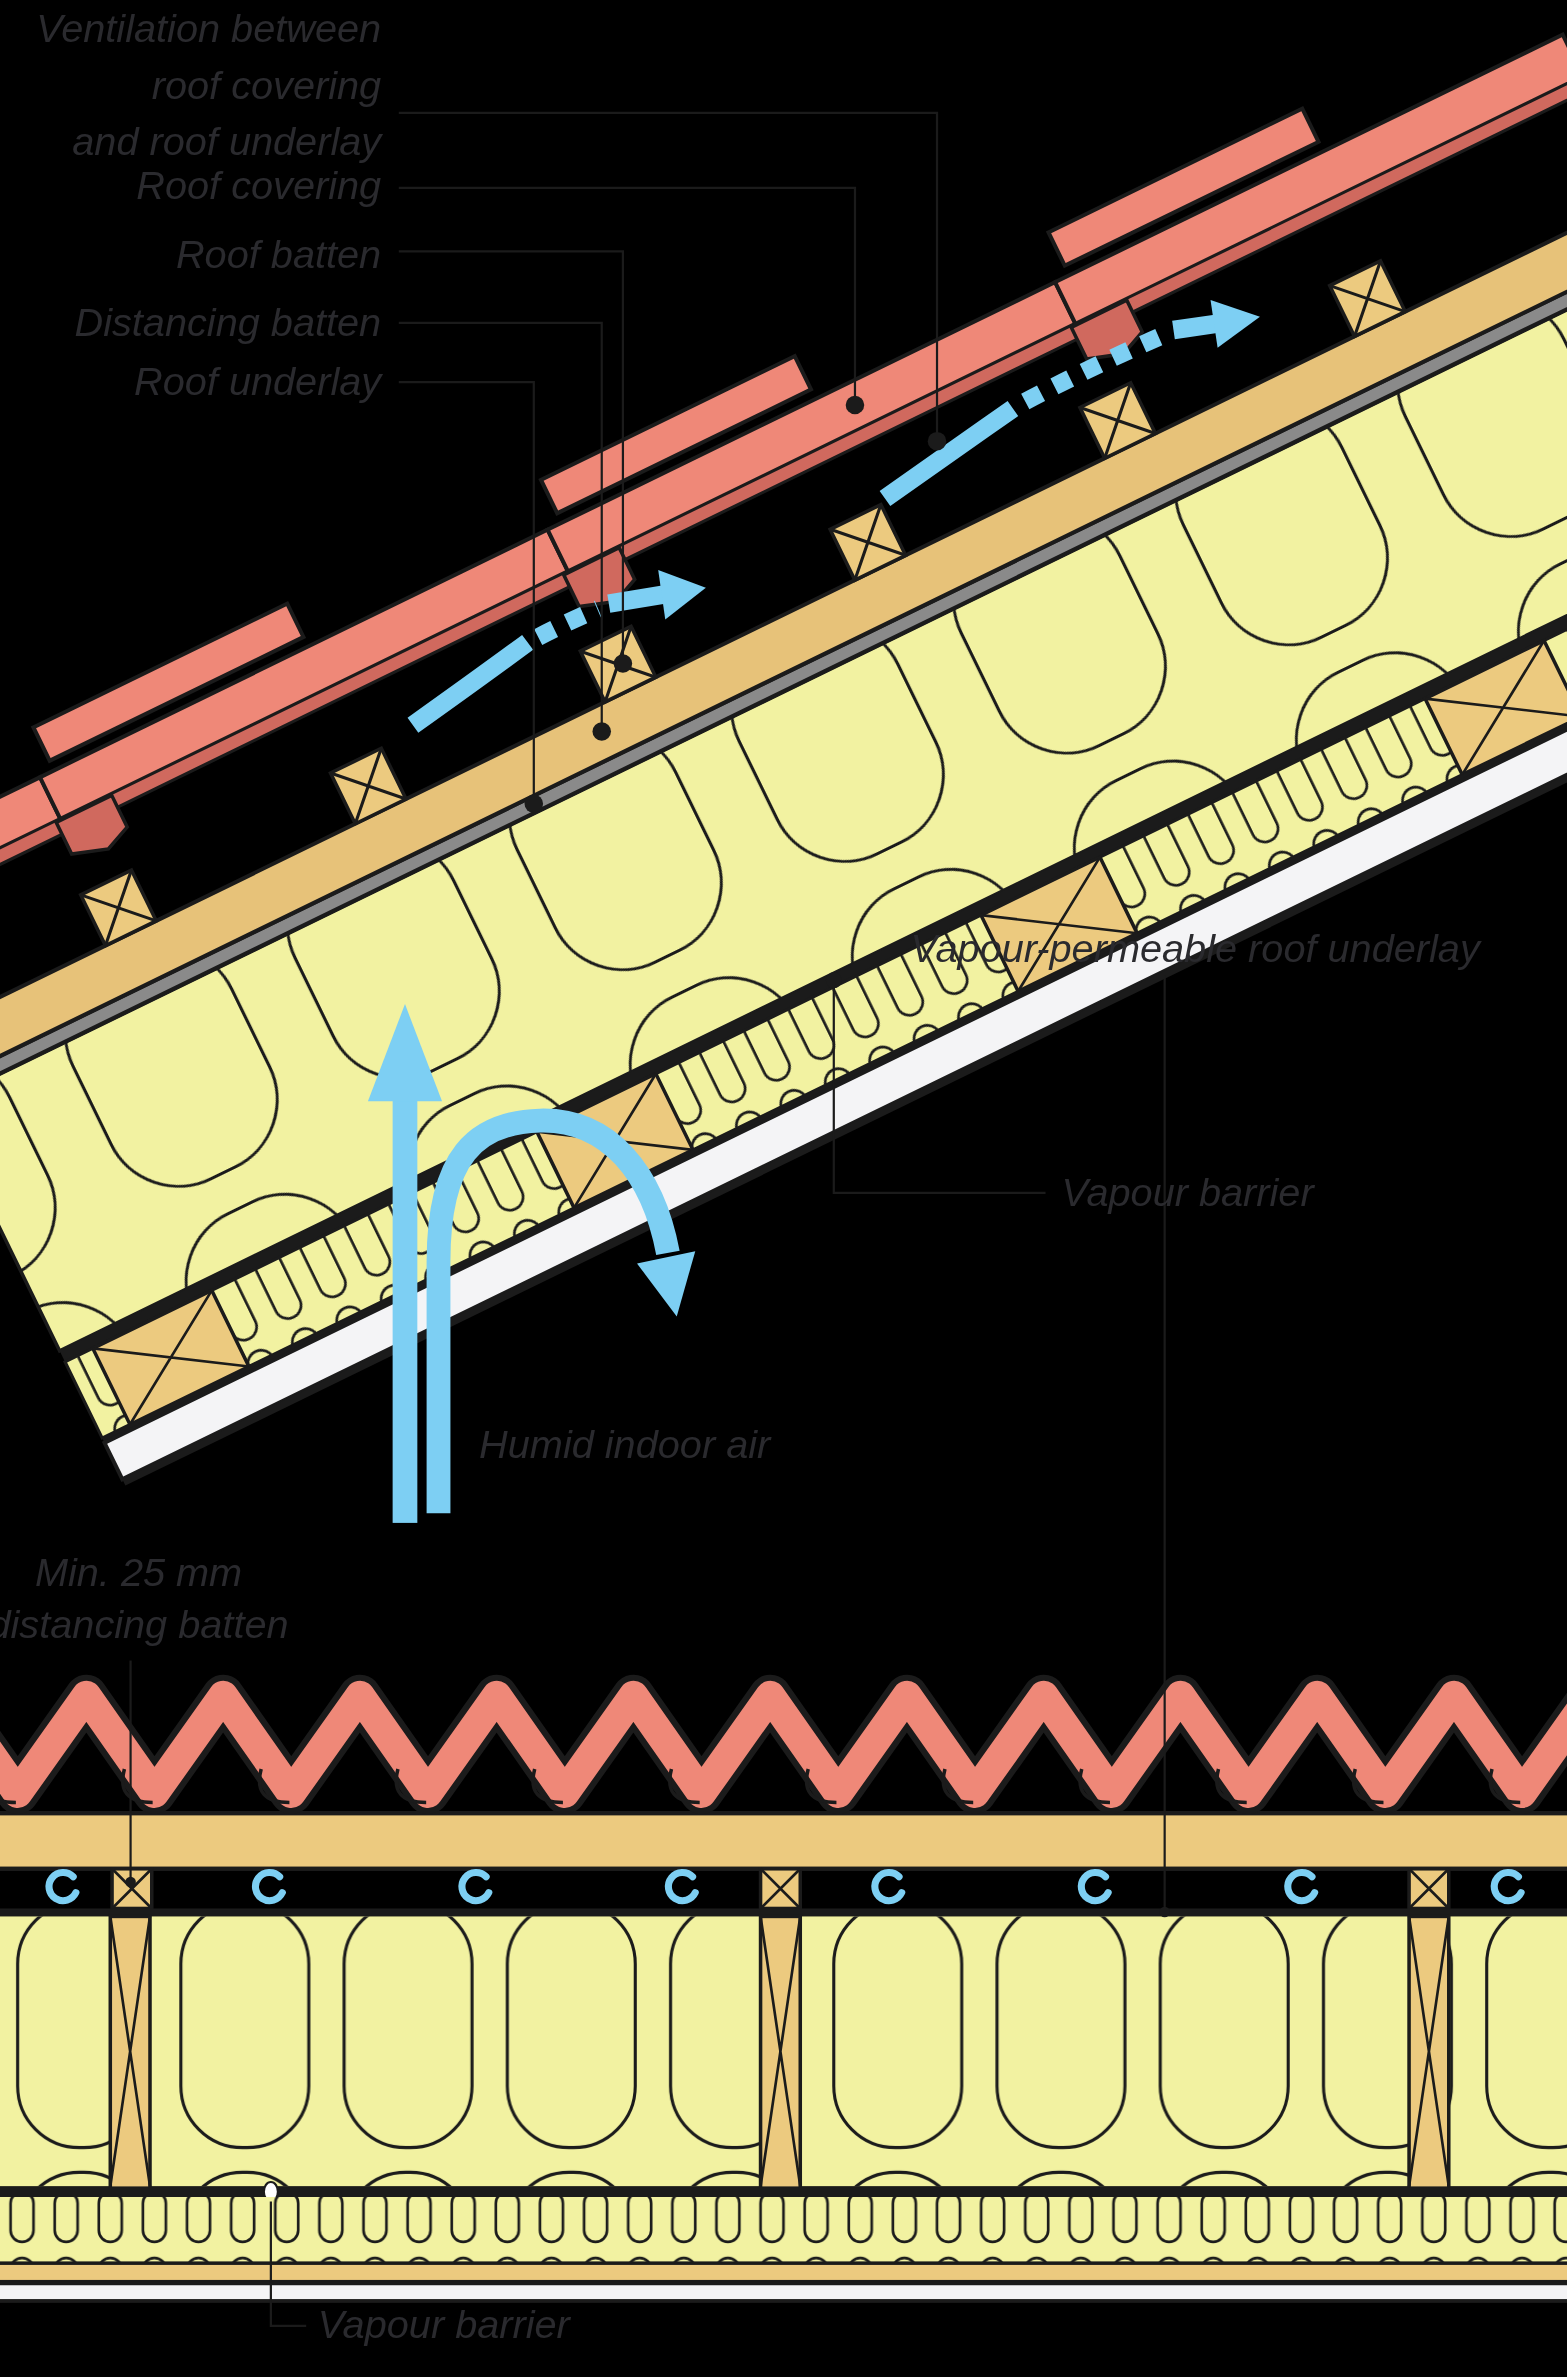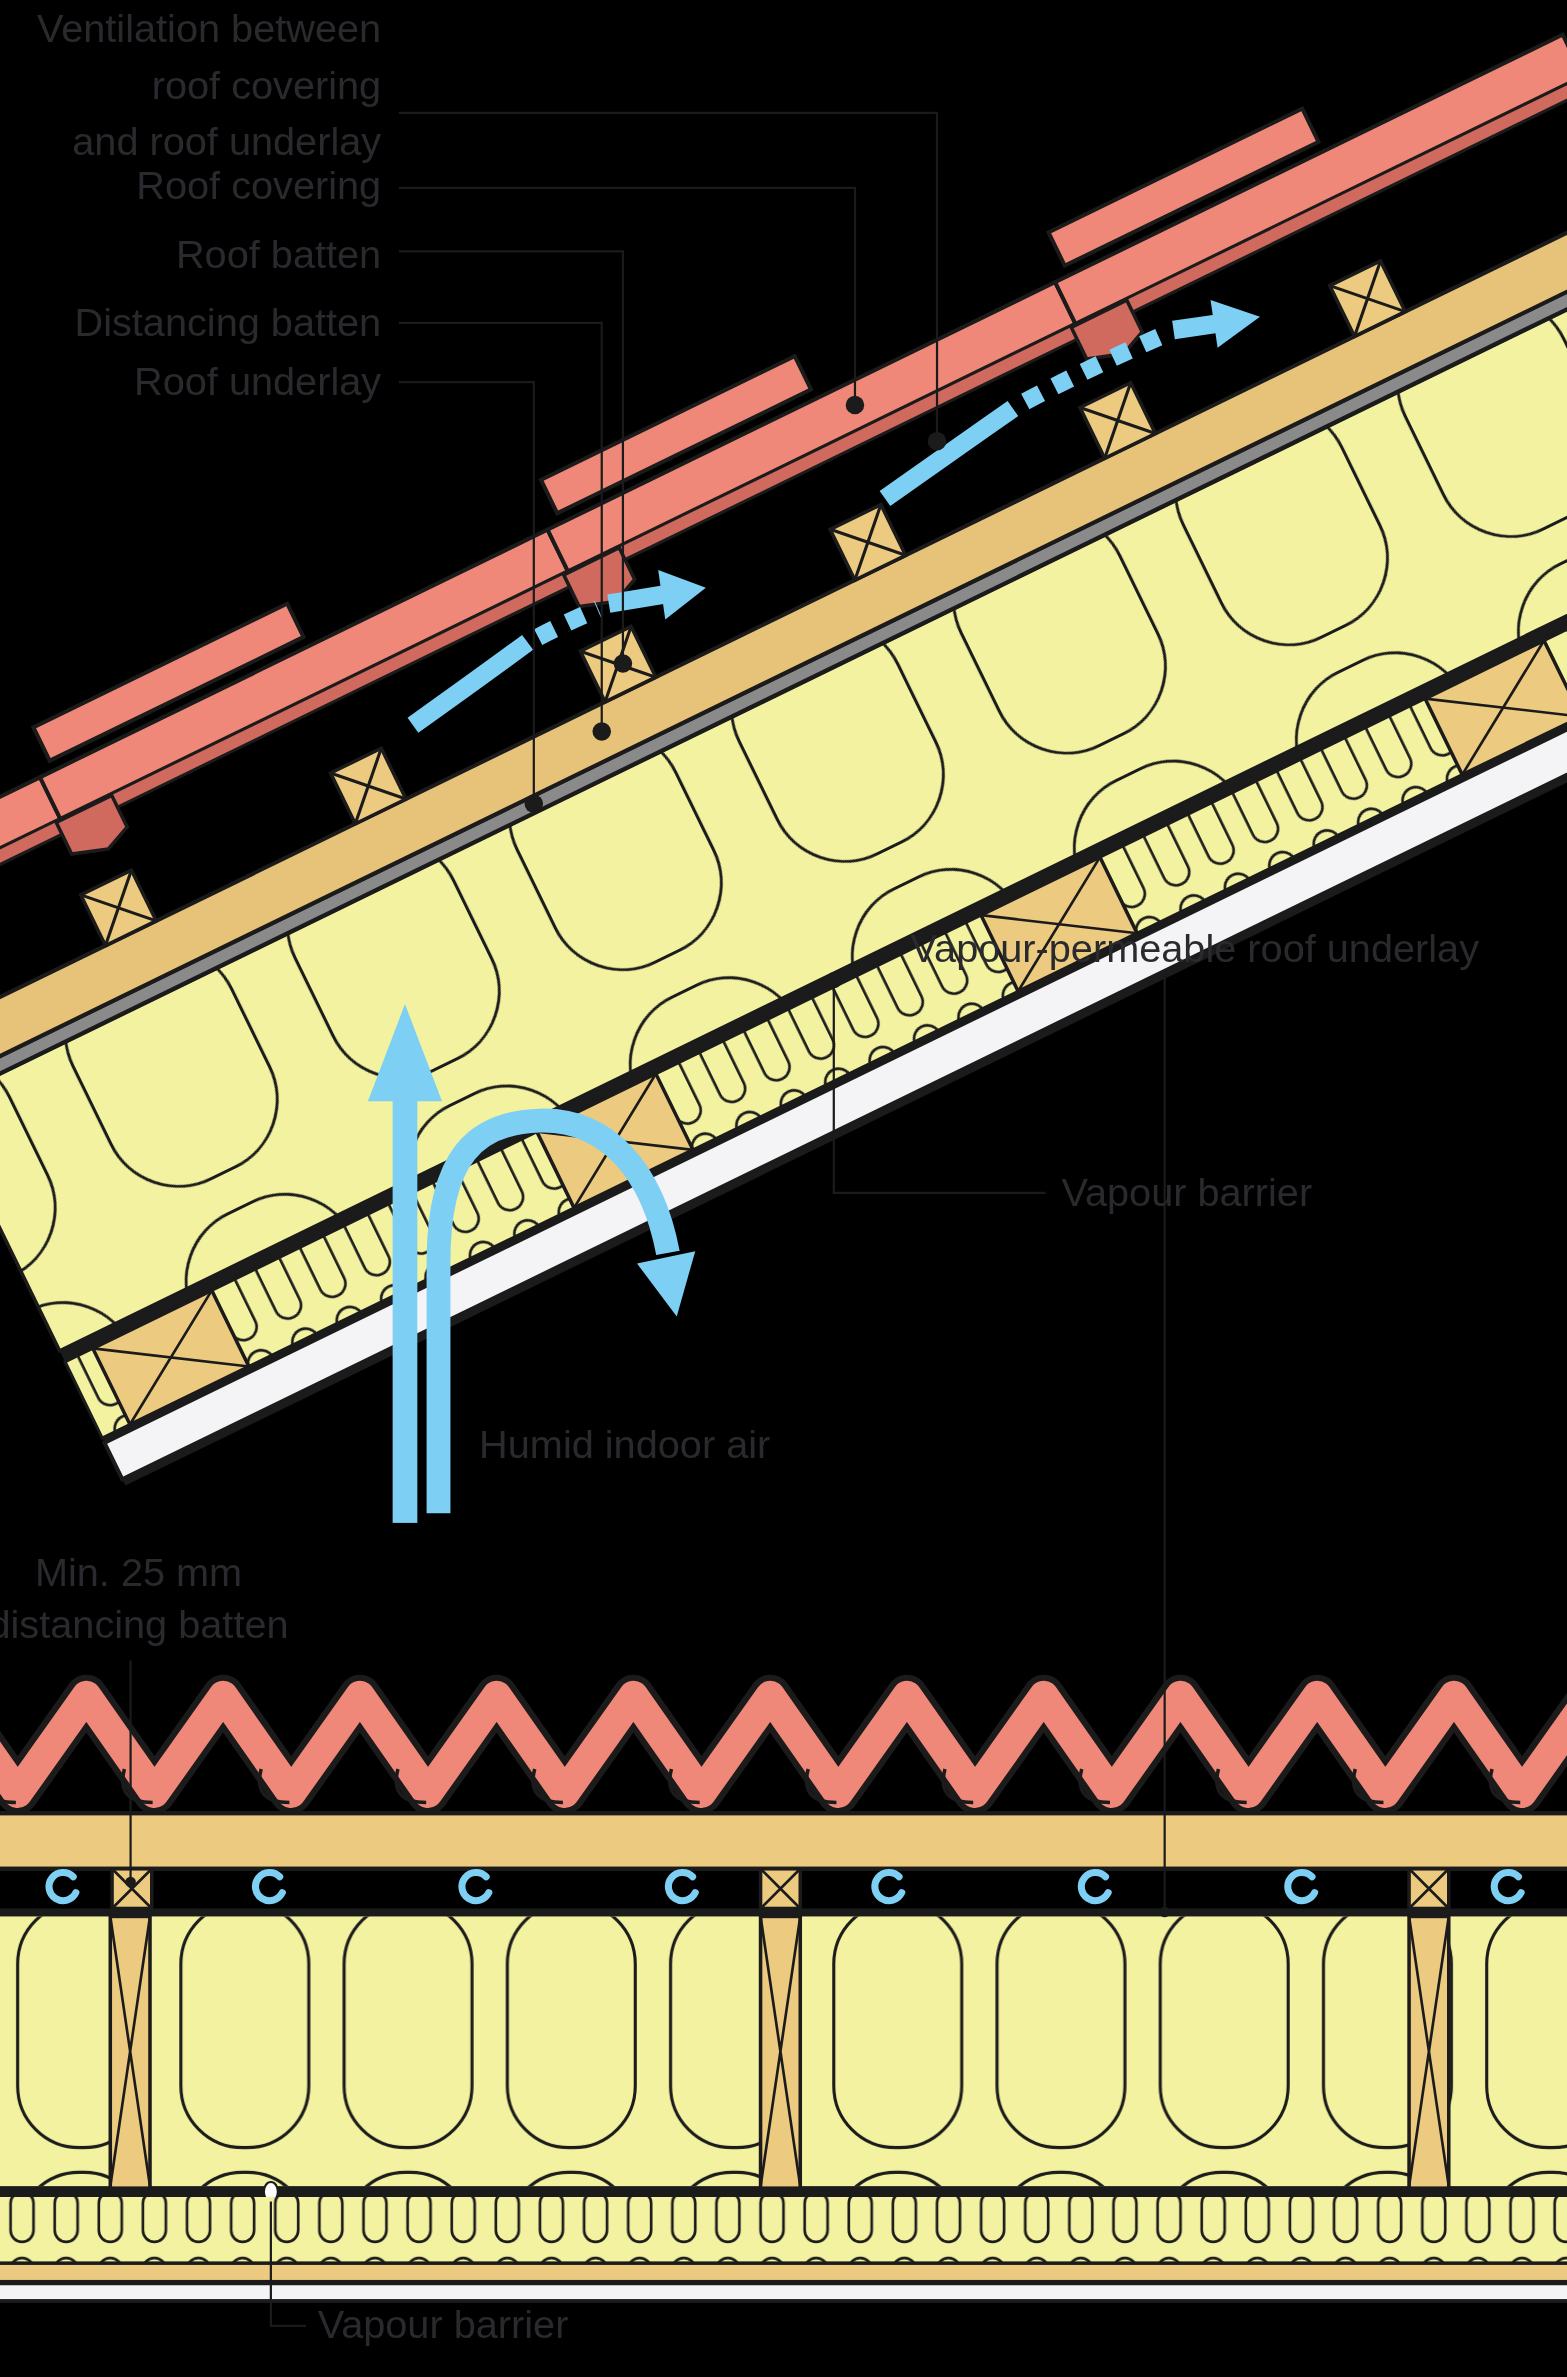--- a/index.html
+++ b/index.html
@@ -2,21 +2,21 @@
 <html style="--bg: #000000; --line: #1b1b1b; --text: #2a2a2e; --tile: #ef8878; --tile-dark: #d0695e; --wood: #ecca7f; --wood-deep: #e7c279; --insu: #f2f2a1; --gray: #8a8a8a; --white: #f4f4f6; --blue: #7dcff3;font-size:14px"><head>
 <meta charset="utf-8">
 <style>
   :root{
     --bg:#000000; --line:#1b1b1b; --text:#2a2a2e;
     --tile:#ef8878; --tile-dark:#d0695e;
     --wood:#ecca7f; --wood-deep:#e7c279;
     --insu:#f2f2a1; --gray:#8a8a8a; --white:#f4f4f6; --blue:#7dcff3;
   }
   html,body{margin:0;padding:0;background:var(--bg);}
-  .stage{width:1567px;height:2377px;position:relative;background:var(--bg);}
+  .stage{width:1567px;height:2377px;position:relative;background:var(--bg);font-style:italic;}
   svg{display:block}
   .lbl{font-family:"Liberation Sans","DejaVu Sans",sans-serif;font-size:45px;fill:var(--text);}
   .end{text-anchor:end}.mid{text-anchor:middle}
   .leader{stroke:var(--line);stroke-width:2.5;fill:none;}
   .dot{fill:var(--line);}
   .outl{stroke:var(--line);}
 </style>
 </head>
 <body>
 

